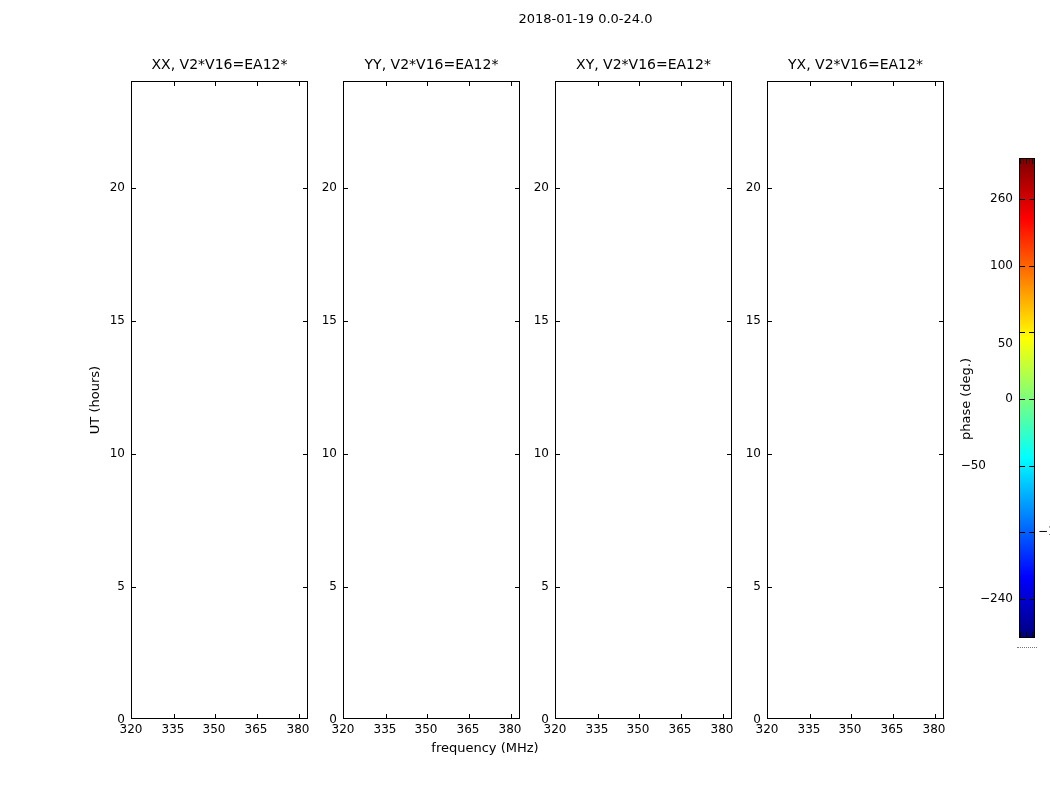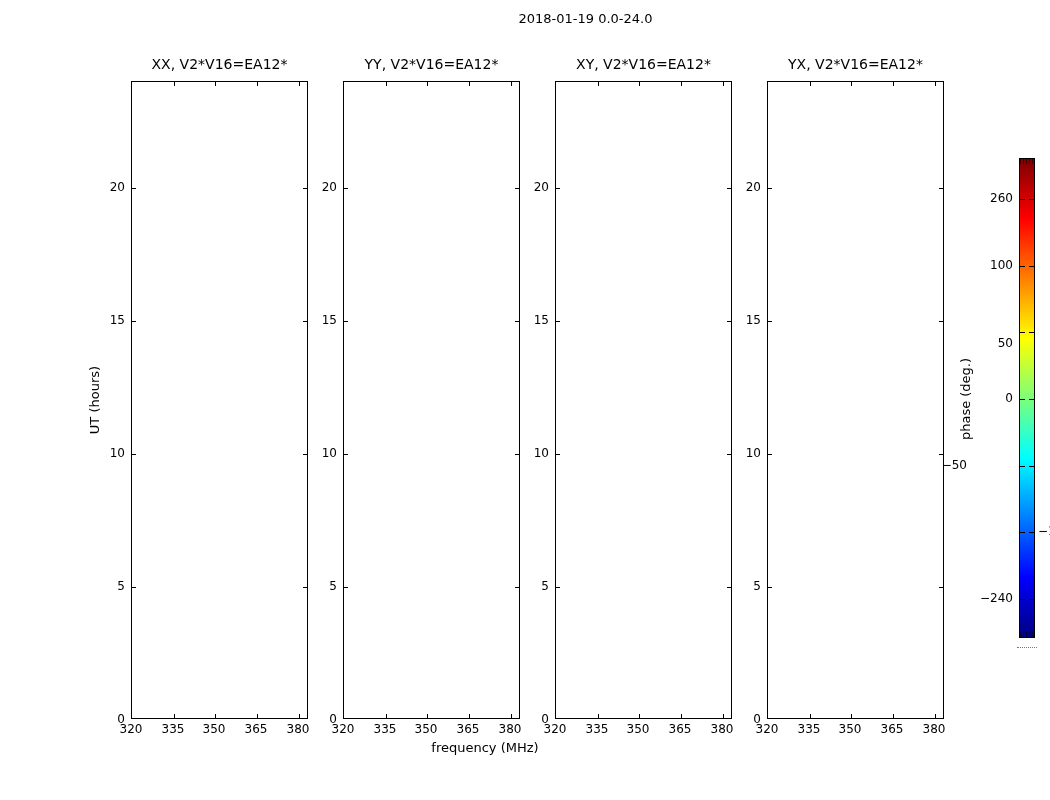--- a/index.html
+++ b/index.html
@@ -170,16 +170,16 @@
       <div class="tick" style="right: 0px; top: 373px; width: 5px; height: 1px;"></div>
       <div class="tick" style="left: 0px; top: 440px; width: 5px; height: 1px;"></div>
       <div class="tick" style="right: 0px; top: 440px; width: 5px; height: 1px;"></div>
     </div>
   <div id="cbar-dots"></div>
   <div class="axlabel" id="cbar-label">phase (deg.)</div>
 <div class="tlabel ylab" style="left: 973px; top: 191px; width: 40px;">260</div>
     <div class="tlabel ylab" style="left: 973px; top: 258px; width: 40px;">100</div>
     <div class="tlabel ylab" style="left: 973px; top: 336px; width: 40px;">50</div>
     <div class="tlabel ylab" style="left: 973px; top: 391px; width: 40px;">0</div>
-    <div class="tlabel ylab" style="left: 927px; top: 458px; width: 40px;">−50</div>
+    <div class="tlabel ylab" style="left: 946px; top: 458px; width: 40px;">−50</div>
     <div class="tlabel ylab" style="left: 1031px; top: 524px; width: 40px;">−100</div>
     <div class="tlabel ylab" style="left: 973px; top: 591px; width: 40px;">−240</div>
   </div>
 
 </body></html>

